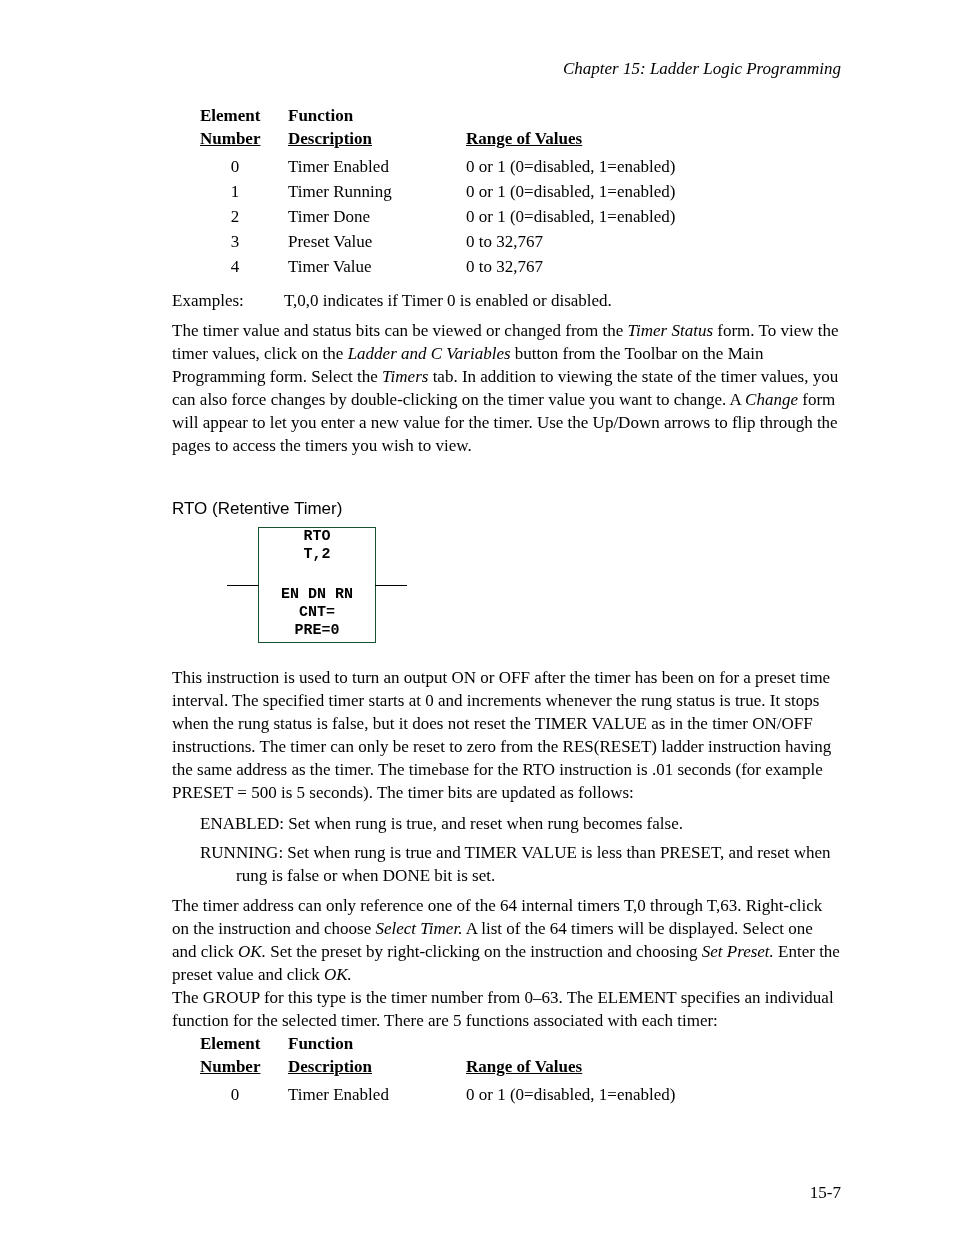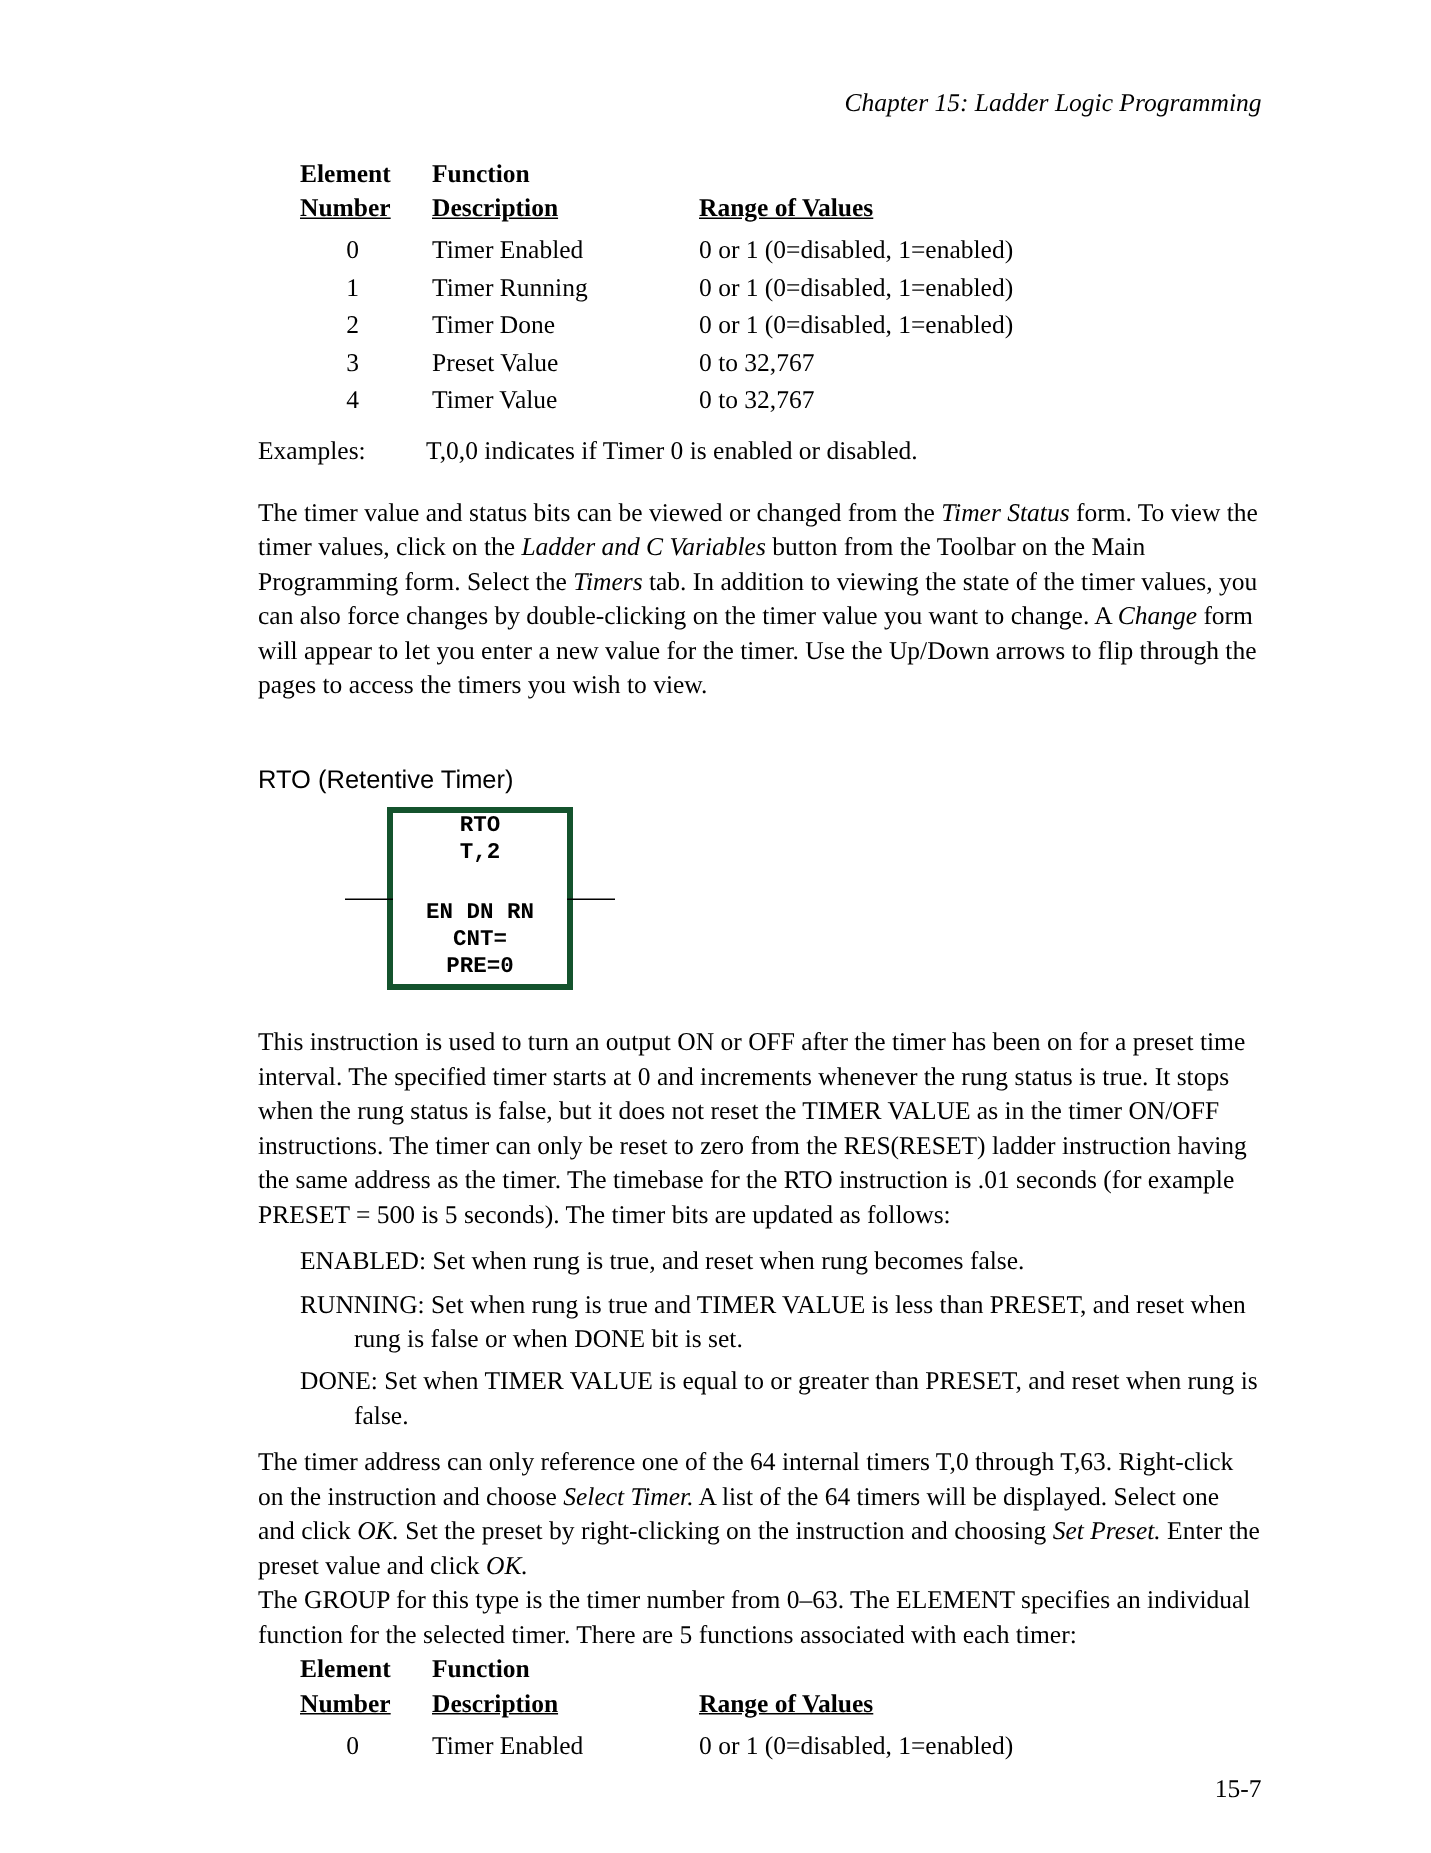--- a/index.html
+++ b/index.html
@@ -35,21 +35,21 @@
     padding: 0 18px 4px 0;
   }
   .el-table td {
     padding: 1px 18px 1px 0;
     vertical-align: top;
   }
   .el-table td.num { text-align: center; width: 70px; }
   .el-table td.desc { width: 160px; }
   .examples {
     margin-top: 10px;
-    margin-bottom: 19px;
+    margin-bottom: 8px;
   }
   .examples-row { display: flex; }
   .examples-label { width: 112px; }
   .examples-body { flex: 1; }
   p.body {
     margin: 0 0;
     text-align: left;
   }
   .italic { font-style: italic; }
   .section-head {
@@ -58,21 +58,21 @@
     font-size: 17px;
     margin-top: 40px;
     margin-bottom: 6px;
   }
   .rto-holder {
     margin-left: 86px;
     margin-bottom: 24px;
   }
   .rto-box {
     display: inline-block;
-    border: 4px solid #14532d;
+    border: 1px solid #14532d;
     font-family: 'Courier New', monospace;
     font-weight: bold;
     font-size: 15px;
     width: 116px;
     text-align: center;
     position: relative;
   }
   .rto-box .toprow { padding-top: 2px; }
   .rto-box .row { padding: 0; line-height: 1.2; }
   .rto-box .spacer { height: 22px; }
@@ -177,21 +177,20 @@
       <div class="row">CNT=</div>
       <div class="row" style="padding-bottom:2px;">PRE=0</div>
     </div>
   </div>
 
   <p class="body">This instruction is used to turn an output ON or OFF after the timer has been on for a preset time interval. The specified timer starts at 0 and increments whenever  the rung status is true. It stops when the rung status is false, but it does not reset the TIMER VALUE as in the timer ON/OFF instructions. The timer can only be reset to zero from the RES(RESET) ladder instruction having the same address as the timer. The timebase for the RTO instruction is .01 seconds  (for example PRESET = 500 is 5 seconds).  The timer bits are updated as follows:</p>
 
   <div class="indent-block">
     <p>ENABLED:  Set when rung is true, and reset when rung becomes false.</p>
     <p>RUNNING:  Set when rung is true and TIMER VALUE is less than PRESET, and reset when rung is false or when DONE bit is set.</p>
-    <p> DONE:  Set when TIMER VALUE is equal to or greater than PRESET, and reset when rung is false.</p>
   </div>
 
   <p class="body">
     <span>The timer address can only reference one of the 64 internal timers T,0 through T,63.  Right-click on the instruction and choose </span><span class="italic">Select Timer.</span><span>  A list of the 64 timers will be displayed.  Select one and click </span><span class="italic">OK.</span><span>  Set the preset by right-clicking on the instruction and choosing </span><span class="italic">Set Preset.</span><span>  Enter the preset value and click </span><span class="italic">OK.</span>
   </p>
 
 
   <p class="body">The GROUP for this type is the timer number from 0–63.  The ELEMENT specifies an individual function for the selected timer.  There are 5 functions associated with each timer:</p>
 
   <table class="el-table">

